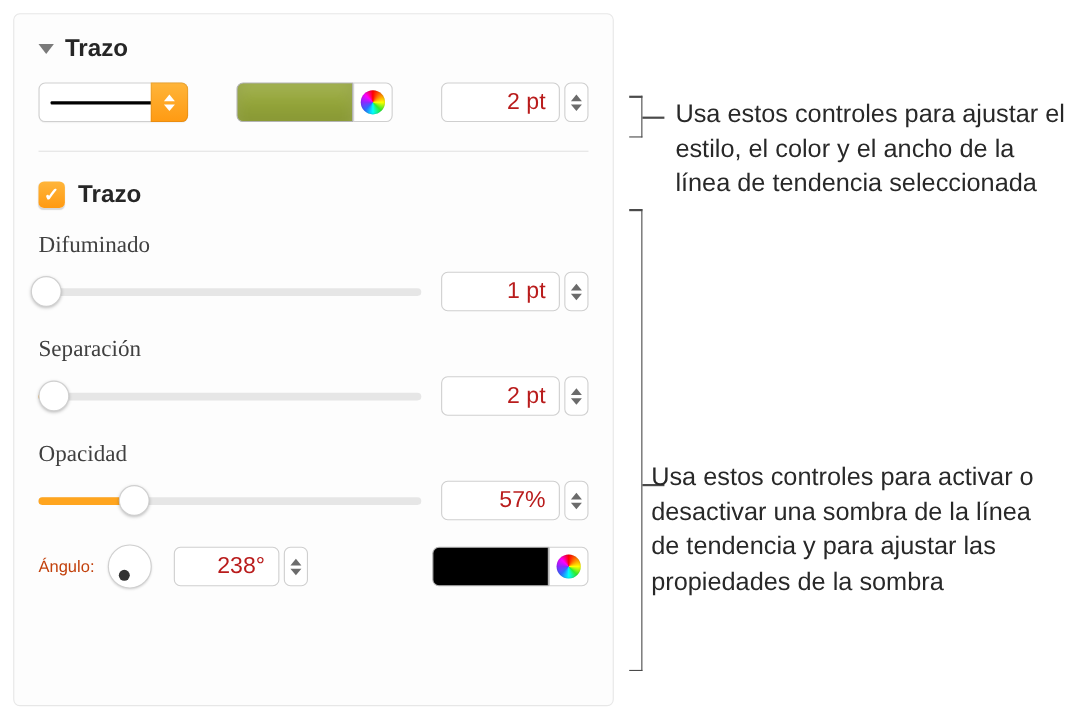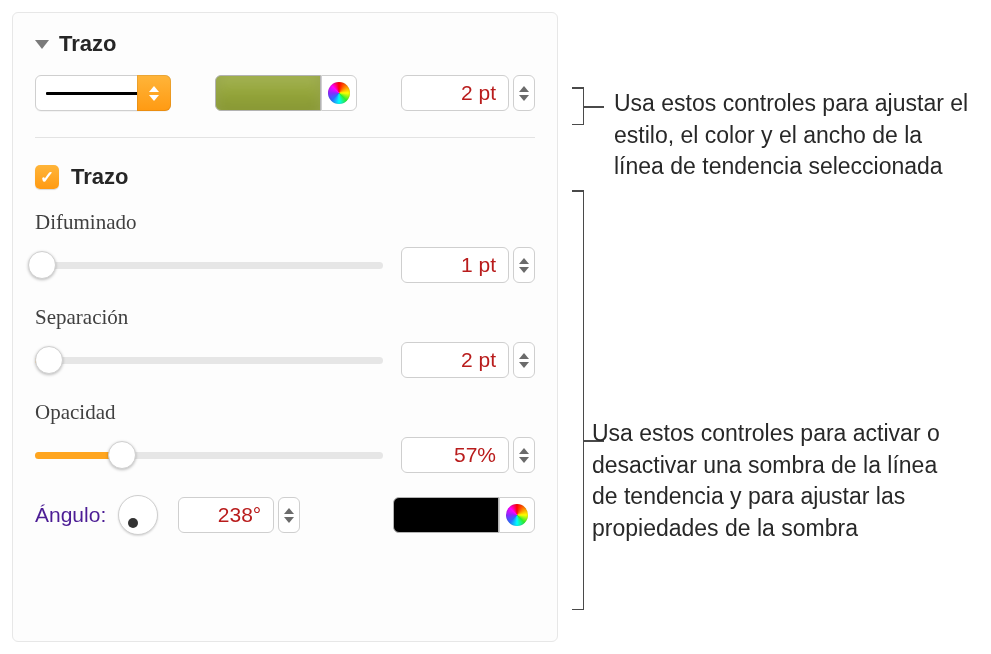--- a/index.html
+++ b/index.html
@@ -193,21 +193,21 @@
     border: 1px solid #d0d0d0;
     border-radius: 50%;
     box-shadow: 0 1px 3px rgba(0,0,0,0.25);
     top: 50%;
     transform: translate(-50%, -50%);
   }
 
   .angle-row {
     display:flex; align-items:center; gap: 12px;
   }
-  .angle-label { font-size: 21px; color:#4c1d95; }
+  .angle-label { font-size: 15px; color:#c2410c; }
   .angle-dial {
     width: 40px; height: 40px;
     border: 1px solid #cfcfcf;
     border-radius: 50%;
     background: #fff;
     position: relative;
     box-shadow: 0 1px 2px rgba(0,0,0,0.15);
   }
   .angle-dot {
     position:absolute;

